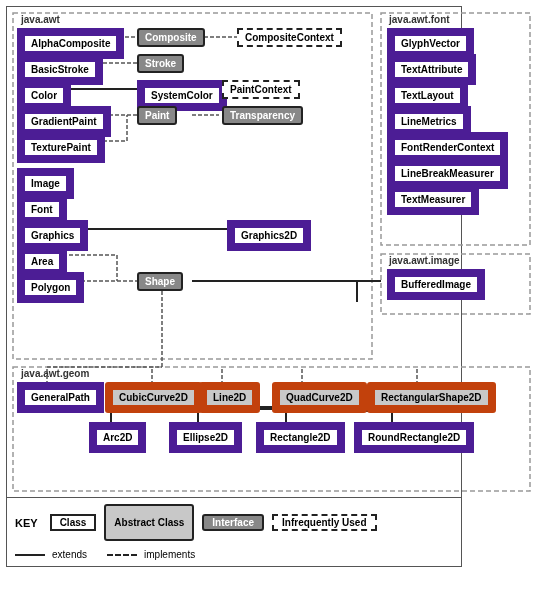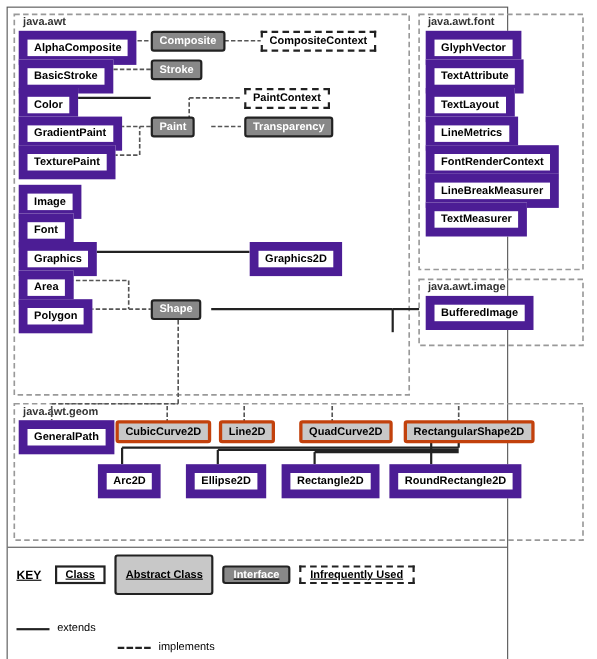--- a/index.html
+++ b/index.html
@@ -24,21 +24,21 @@
       background: #fff;
       padding: 2px 6px;
       font-size: 10px;
       font-weight: bold;
       white-space: nowrap;
       display: inline-block;
       position: absolute;
     }
 
     .box-abstract {
-      border: 3px solid #c2410c;
+      border: 8px solid #c2410c;
       background: #c8c8c8;
       padding: 2px 6px;
       font-size: 10px;
       font-weight: bold;
       white-space: nowrap;
       display: inline-block;
       position: absolute;
       border-radius: 3px;
     }
 
@@ -75,21 +75,20 @@
     }
 
     
     .key-section {
       display: flex;
       align-items: center;
       padding: 6px 8px;
       gap: 8px;
       border-top: 1.5px solid #555;
       flex-wrap: wrap;
-      text-decoration: underline;
     }
 
     .key-title {
       font-weight: bold;
       font-size: 11px;
       margin-right: 4px;
     }
 
     .key-item {
       display: flex;
@@ -275,20 +274,21 @@
     <div class="box" style="left:10px; top:213px">Graphics</div>
 
     <div class="box" style="left:10px; top:239px">Area</div>
 
     <div class="box" style="left:10px; top:265px">Polygon</div>
 
     <div class="box-interface" style="left:130px; top:21px">Composite</div>
 
     <div class="box-interface" style="left:130px; top:47px">Stroke</div>
 
+    <div class="box" style="left:130px; top:73px">SystemColor</div>
 
     <div class="box-interface" style="left:130px; top:99px">Paint</div>
 
     <div class="box-interface" style="left:130px; top:265px">Shape</div>
 
     <div class="box" style="left:220px; top:213px">Graphics2D</div>
 
     <div class="box-infrequent" style="left:230px; top:21px">CompositeContext</div>
 
     <div class="box-infrequent" style="left:215px; top:73px">PaintContext</div>
@@ -344,18 +344,18 @@
     </div>
     <div class="key-item">
       <span class="key-box-infrequent">Infrequently Used</span>
     </div>
   </div>
   <div style="display:flex; gap:20px; padding: 2px 8px 6px 8px; font-size:10px; align-items:center;">
     <div style="display:flex; align-items:center; gap:4px;">
       <span class="extends-line"></span>
       <span>extends</span>
     </div>
-    <div style="display:flex; align-items:center; gap:4px;margin-top:34px;">
+    <div style="display:flex; align-items:center; gap:4px;">
       <span class="implements-line"></span>
       <span>implements</span>
     </div>
   </div>
 </div>
 
 </body></html>

